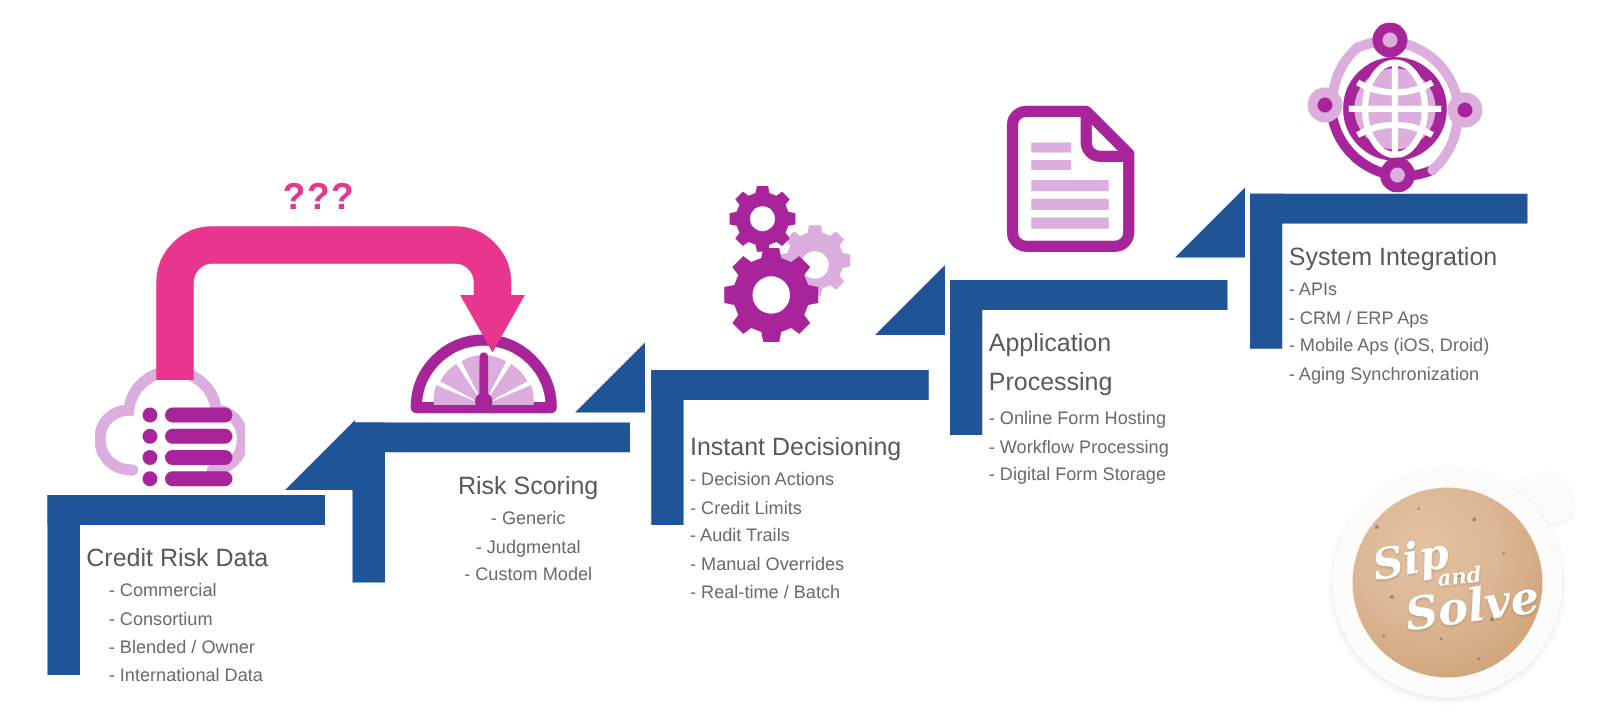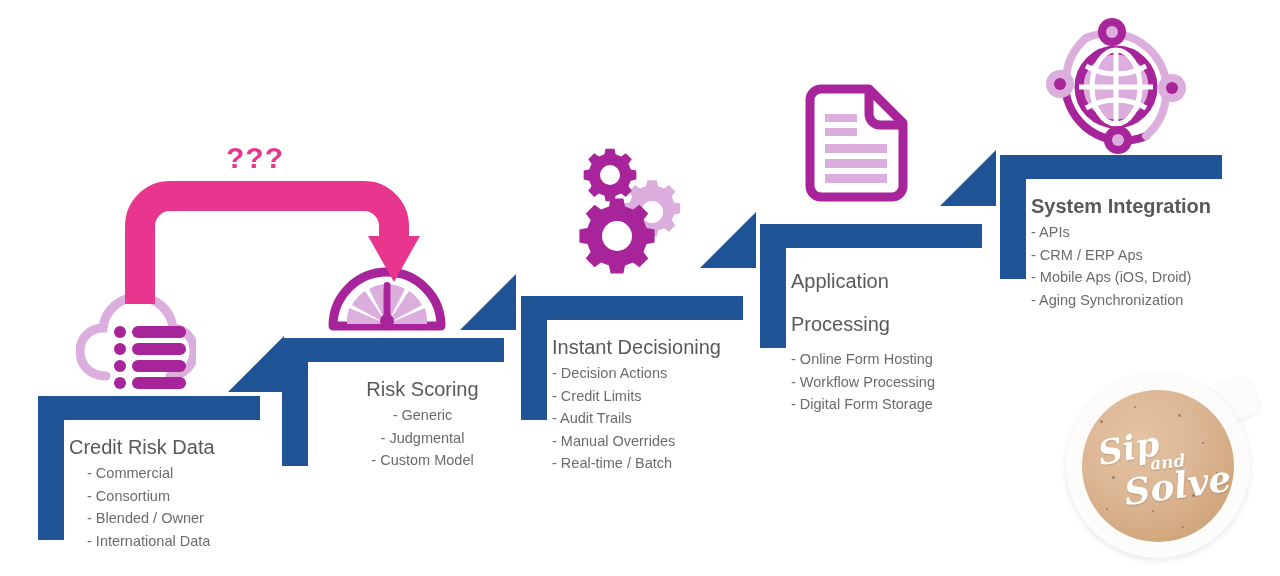--- a/index.html
+++ b/index.html
@@ -213,21 +213,21 @@
     <path d="M16 126 L16 48 A30 30 0 0 1 46 18 L240 18 A30 30 0 0 1 270 48 L270 62" fill="none" stroke="#e8368f" stroke-width="30" stroke-linecap="butt"></path>
     <path d="M244 58 L296 58 L270 104 Z" fill="#e8368f"></path>
   </svg>
 
   <div class="connector" style="left:460px; top:274px; border-left:56px solid transparent; border-bottom:56px solid #1f5496;"></div>
 
   <div class="step" style="left:521px; top:296px; width:250px; height:155px;">
     <div class="frame-top" style="left:0; top:0; width:222px; height:24px;"></div>
     <div class="frame-left" style="left:0; top:0; width:26px; height:124px;"></div>
     <div class="content" style="left:26px; top:24px; width:224px; height:131px;">
-      <div class="title" style="margin:14px 0 0 5px;">Instant Decisioning</div>
+      <div class="title" style="margin:25px 0 0 5px;">Instant Decisioning</div>
       <ul class="bullets" style="margin-left:5px;">
         <li>- Decision Actions</li>
         <li>- Credit Limits</li>
         <li>- Audit Trails</li>
         <li>- Manual  Overrides</li>
         <li>- Real-time / Batch</li>
       </ul>
     </div>
   </div>
 
@@ -259,21 +259,21 @@
       </g>
     </svg>
   </div>
 
   <div class="connector" style="left:700px; top:212px; border-left:56px solid transparent; border-bottom:56px solid #1f5496;"></div>
 
   <div class="step" style="left:760px; top:224px; width:250px; height:170px;">
     <div class="frame-top" style="left:0; top:0; width:222px; height:24px;"></div>
     <div class="frame-left" style="left:0; top:0; width:26px; height:124px;"></div>
     <div class="content" style="left:26px; top:24px; width:224px; height:146px;">
-      <div class="title two-line" style="margin:12px 0 0 5px; line-height:43px;">Application Processing</div>
+      <div class="title two-line" style="margin:12px 0 0 5px; line-height:31px;">Application Processing</div>
       <ul class="bullets" style="margin-left:5px;">
         <li>- Online Form Hosting</li>
         <li>- Workflow Processing</li>
         <li>- Digital Form Storage</li>
       </ul>
     </div>
   </div>
 
   <div class="icon" style="left:805px; top:84px; width:104px; height:118px;">
     <svg width="104" height="118" viewBox="0 0 104 118">
@@ -289,21 +289,21 @@
       </g>
     </svg>
   </div>
 
   <div class="connector" style="left:940px; top:150px; border-left:56px solid transparent; border-bottom:56px solid #1f5496;"></div>
 
   <div class="step" style="left:1000px; top:155px; width:250px; height:160px;">
     <div class="frame-top" style="left:0; top:0; width:222px; height:24px;"></div>
     <div class="frame-left" style="left:0; top:0; width:26px; height:124px;"></div>
     <div class="content" style="left:26px; top:24px; width:224px; height:136px;">
-      <div class="title" style="margin:14px 0 0 5px;font-weight:bold;">System Integration</div>
+      <div class="title" style="margin:14px 0 0 5px;">System Integration</div>
       <ul class="bullets" style="margin-left:5px;">
         <li>- APIs</li>
         <li>- CRM / ERP Aps</li>
         <li>- Mobile Aps (iOS, Droid)</li>
         <li>- Aging Synchronization</li>
       </ul>
     </div>
   </div>
 
   <div class="icon" style="left:1046px; top:18px; width:140px; height:136px;">

